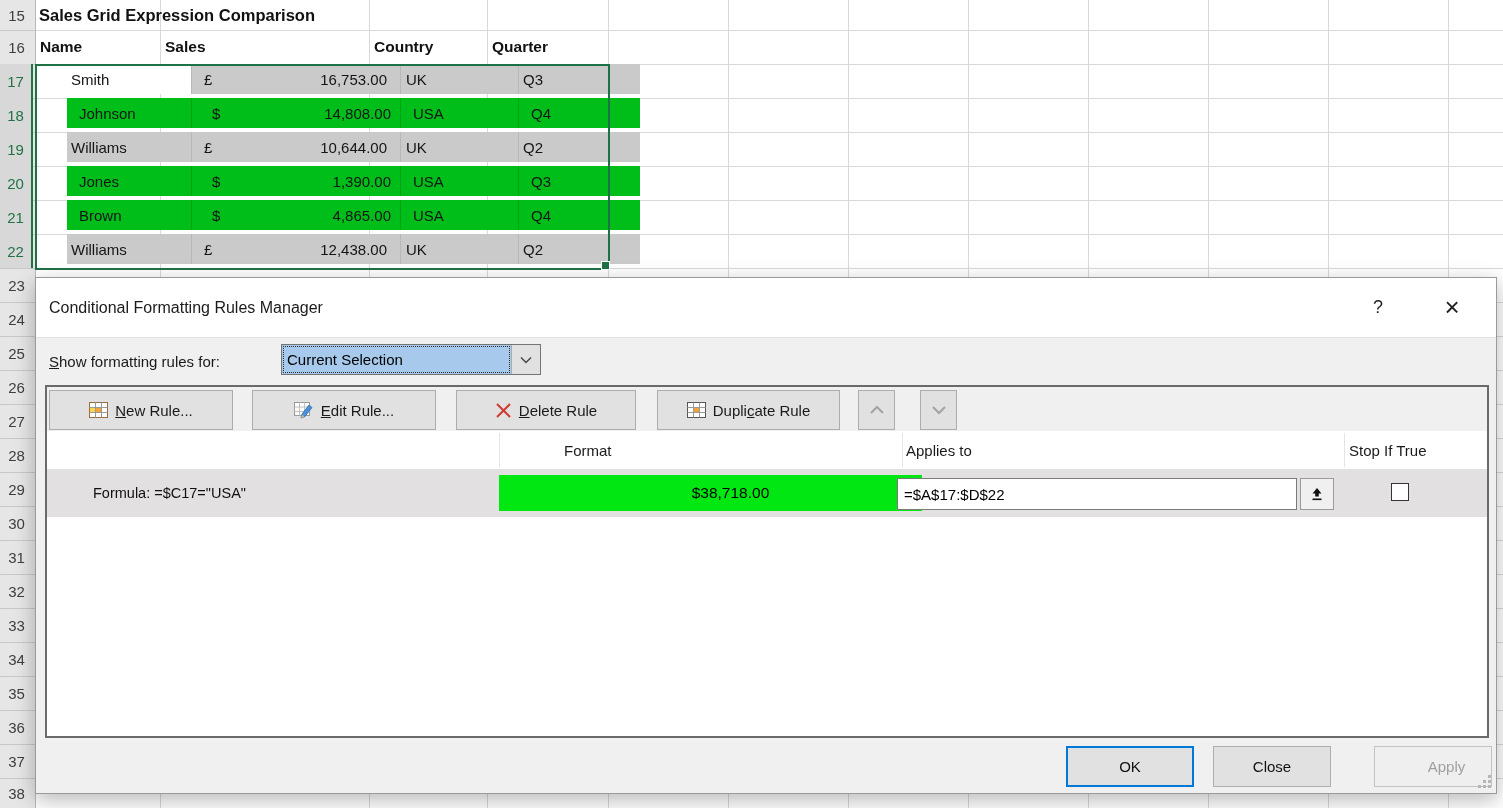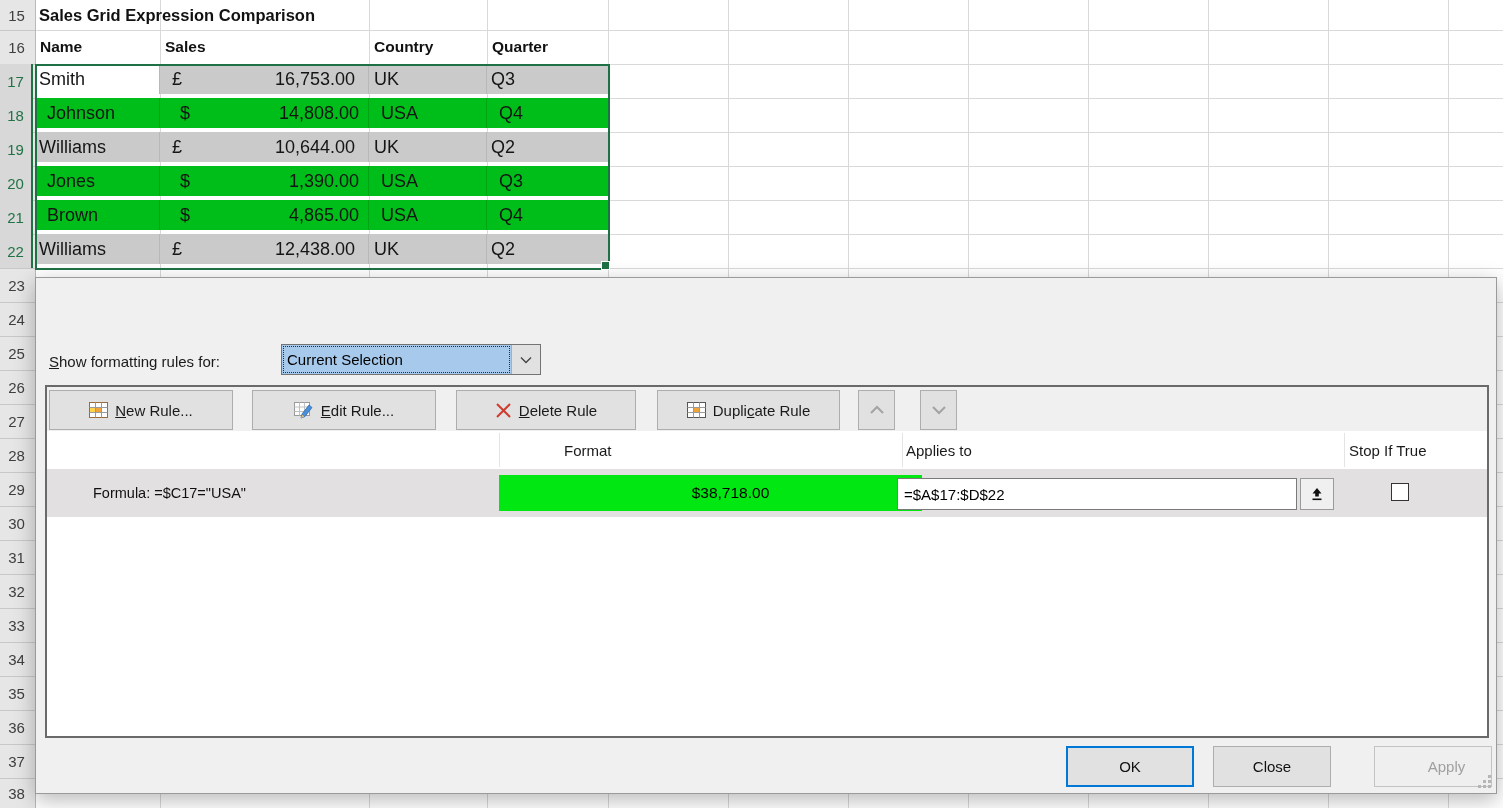--- a/index.html
+++ b/index.html
@@ -27,21 +27,21 @@
   .rn{position:absolute;left:0;width:33px;display:flex;align-items:center;justify-content:center;
       font-size:15px;color:#3f3f3f;}
   .rn.sel{color:#217346;background:#d8d8d8;border-right:2px solid #217346;width:31px;}
   .cells{position:absolute;left:35px;top:0;width:573px;z-index:1;}
   .sheet-title{position:absolute;left:4px;top:0;height:30px;width:560px;display:flex;align-items:center;
       font-weight:bold;font-size:16.5px;color:#111;white-space:nowrap;}
   .hdr-cell{position:absolute;top:30px;height:34px;display:flex;align-items:center;
       font-weight:bold;font-size:15.5px;color:#111;padding-left:5px;box-sizing:border-box;}
   .drow{position:absolute;left:0;width:573px;height:34px;}
   .cell{position:absolute;top:0;height:30px;box-sizing:border-box;display:flex;align-items:center;
-      font-size:18px;color:#151515;}
+      font-size:15px;color:#151515;margin-left:32px;}
   .ca{left:0;width:125px;padding-left:4px;}
   .cb{left:125px;width:209px;}
   .cc{left:334px;width:118px;padding-left:5px;}
   .cd{left:452px;width:121px;padding-left:4px;}
   .drow.gray .cell{background:#cbcaca;border-right:1px solid #b9b8b8;}
   .drow.gray .cd{border-right:none;}
   .drow.usa .cell{background:#00be19;border-right:1px solid rgba(0,90,0,.25);}
   .drow.usa .cd{border-right:none;}
   .drow .ca.active{background:#ffffff;border-right:1px solid #b9b8b8;}
   .drow.usa .ca,.drow.usa .cc,.drow.usa .cd{padding-left:12px;}
@@ -220,20 +220,25 @@
     </div>
     <div class="cell cc">UK</div>
     <div class="cell cd">Q2</div>
   </div>
 </div>
 
 <div class="sel-rect"></div>
 <div class="fill-handle"></div>
 
 <div class="dialog">
+  <div class="titlebar">
+    <div class="dlg-title">Conditional Formatting Rules Manager</div>
+    <div class="tb-btn help-btn">?</div>
+    <div class="tb-btn close-btn">×</div>
+  </div>
 
   <div class="show-label">
       <span></span>
       <span class="u">S</span>
       <span>how formatting rules for:</span>
     </div>
 
   <div class="combo">
     <div class="combo-field">Current Selection</div>
     <div class="combo-arrow">

